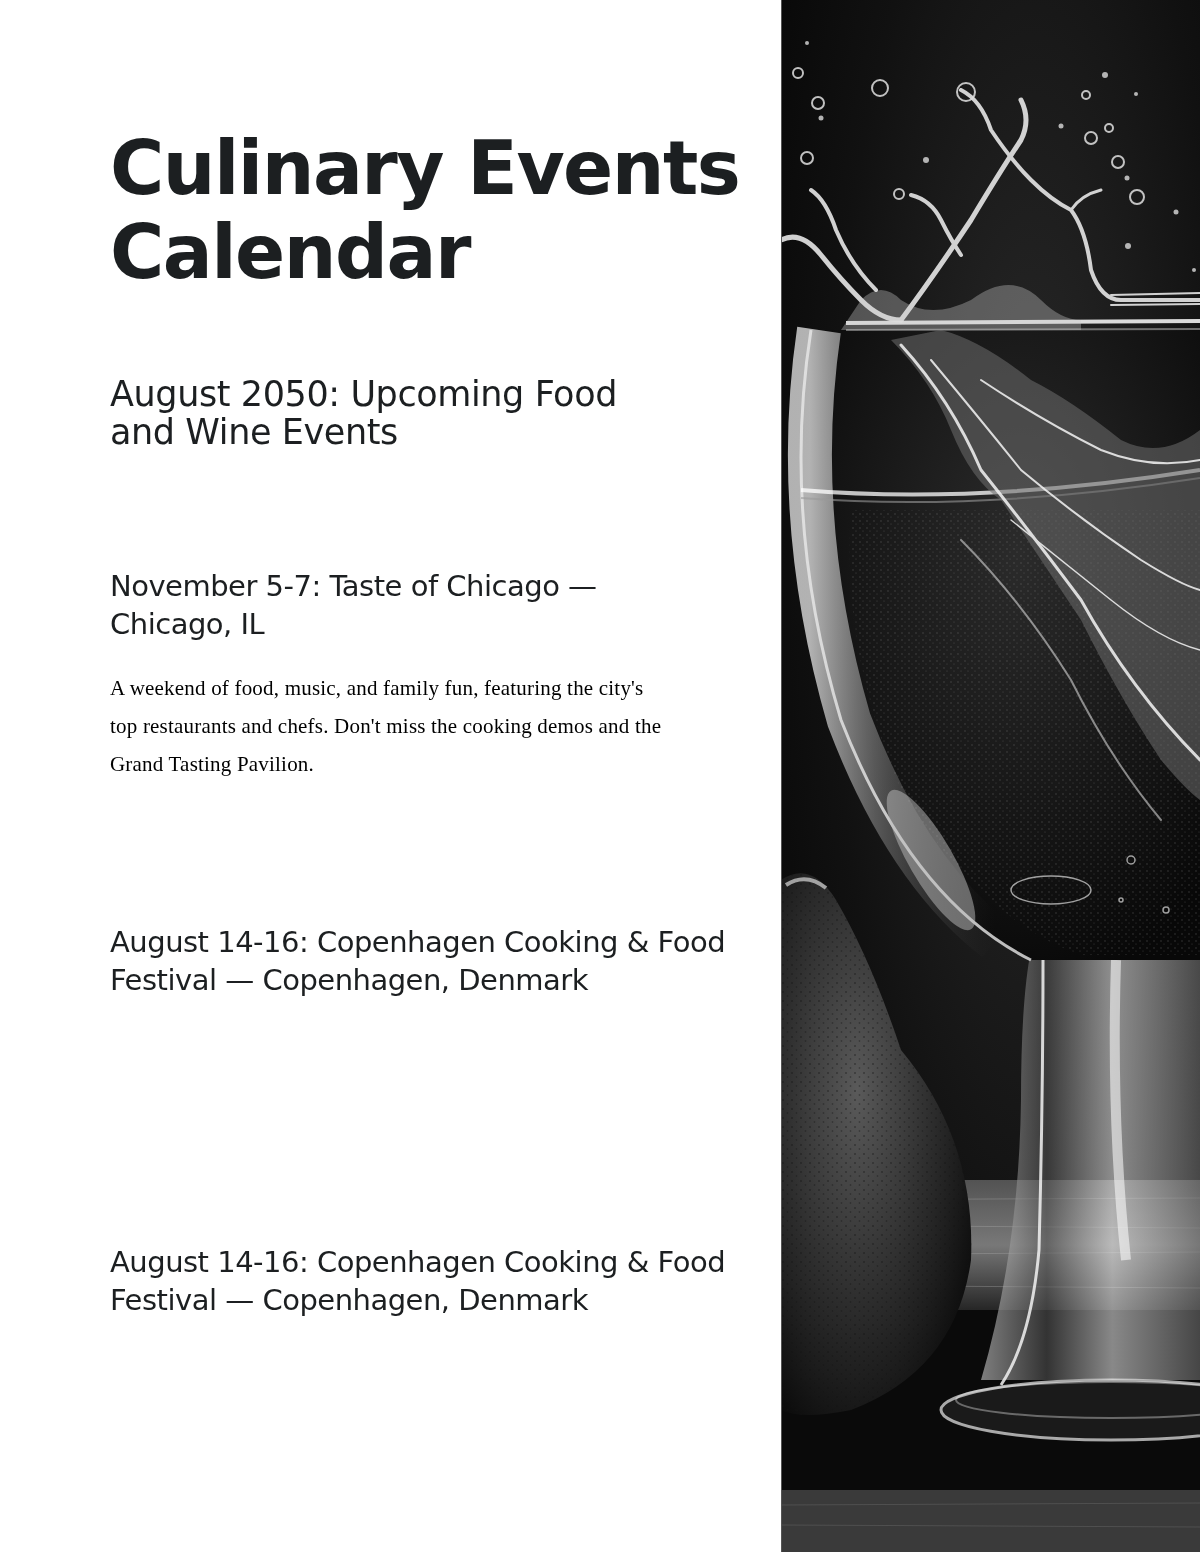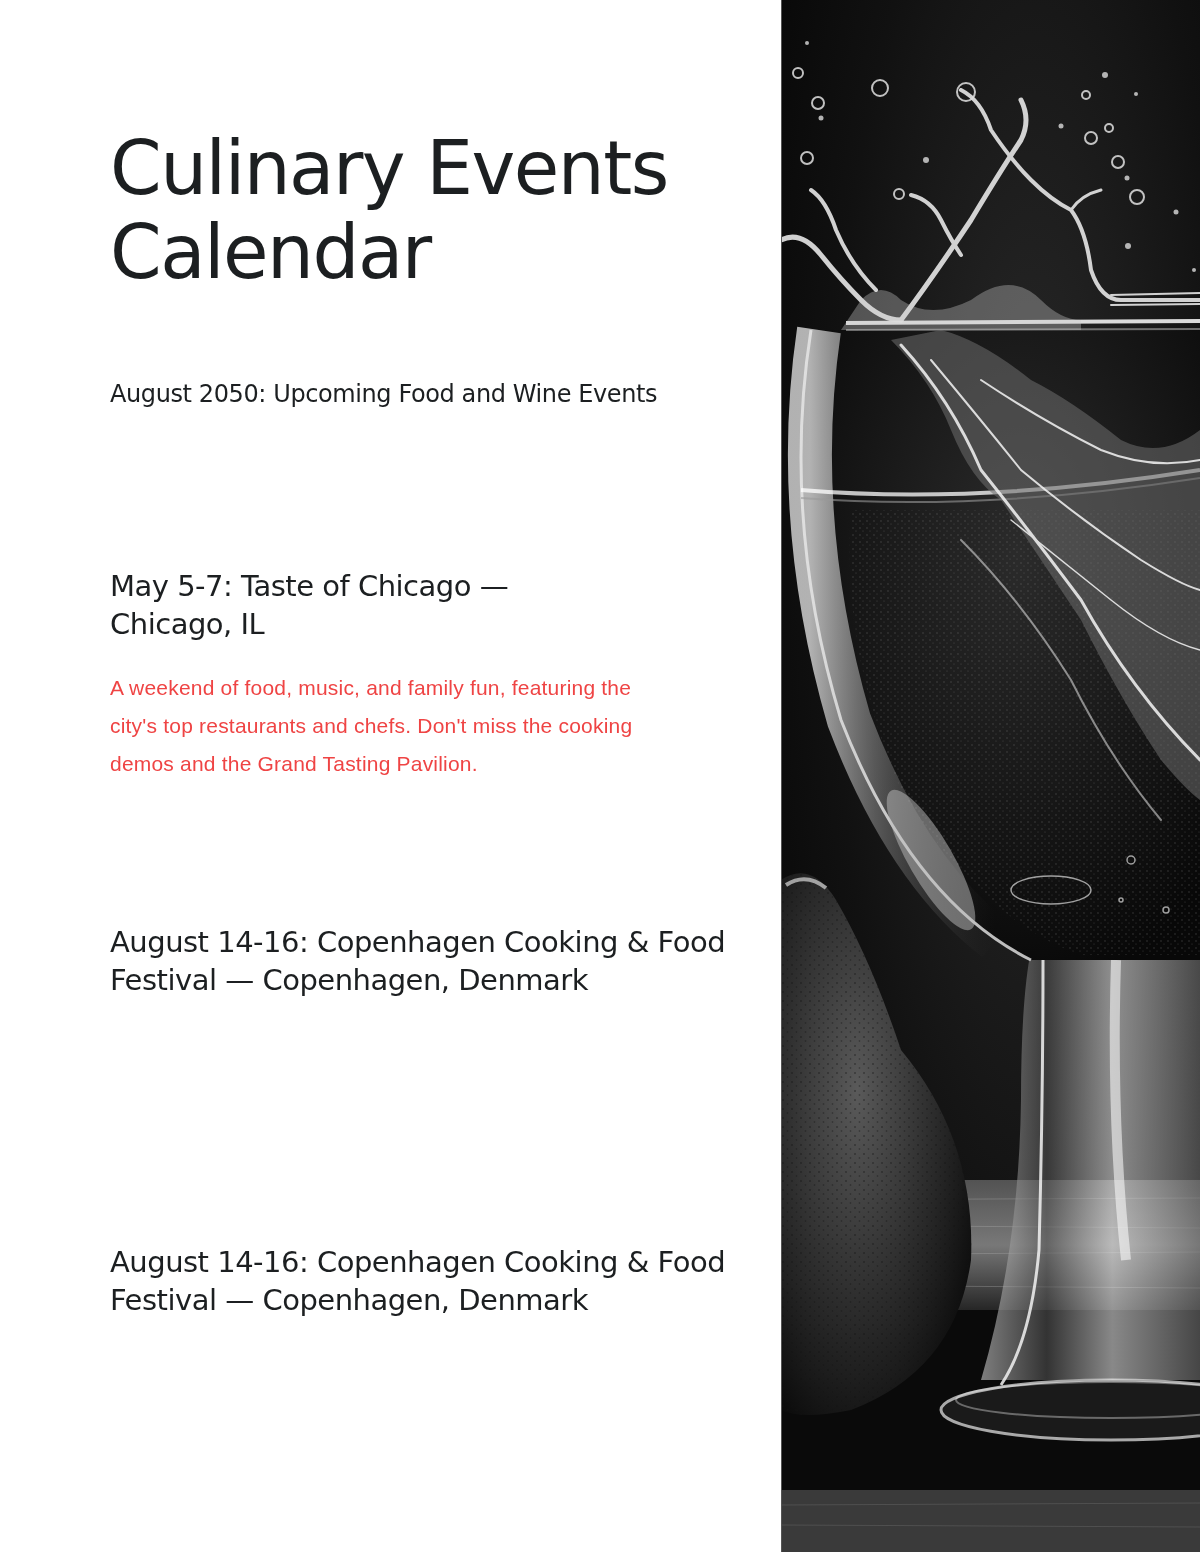--- a/index.html
+++ b/index.html
@@ -6,42 +6,42 @@
     html, body { width: 1200px; height: 1552px; background: #ffffff; overflow: hidden; }
     body { position: relative; font-family: "Liberation Sans", "DejaVu Sans", sans-serif; color: #1e2124; }
 
     .page { position: absolute; left: 0; top: 0; width: 1200px; height: 1552px; }
 
     .content { position: absolute; left: 110px; top: 0; width: 640px; }
 
     .title {
       position: absolute; left: 0; top: 126px; width: 660px;
       font-family: "DejaVu Sans", sans-serif;
-      font-size: 74px; line-height: 84px; font-weight: 400;
+      font-size: 74px; line-height: 84px; font-weight: 700;
       color: #1c1f21; letter-spacing: -1.5px;
     }
 
     .subtitle {
       position: absolute; left: 0; top: 375px; width: 560px;
       font-family: "DejaVu Sans", sans-serif;
-      font-size: 24px; line-height: 38px; font-weight: 400;
+      font-size: 35px; line-height: 38px; font-weight: 400;
       color: #1c1f21; letter-spacing: -0.4px;
     }
 
     .event { position: absolute; left: 0; width: 640px; }
     .event-heading {
       font-family: "DejaVu Sans", sans-serif;
       font-size: 29px; line-height: 38px; font-weight: 400;
       color: #1c1f21; letter-spacing: -0.5px;
     }
     .event-desc {
       margin-top: 26px; width: 560px;
-      font-family: Liberation Sans, sans-serif;
+      font-family: Liberation Serif, serif;
       font-size: 21px; line-height: 38px; font-weight: 400;
-      color: #ef4444; letter-spacing: 0.2px;
+      color: #000000; letter-spacing: 0.2px;
     }
 
     .event-1 { top: 567px; width: 520px; }
     .event-2 { top: 923px; }
     .event-3 { top: 1243px; }
 
     .hero {
       position: absolute; left: 781px; top: 0; width: 419px; height: 1552px;
       background: #0e0e0e; overflow: hidden;
     }
@@ -50,21 +50,21 @@
 </head>
 <body>
 
 <div class="page">
 
   <div class="content">
     <h1 class="title">Culinary Events Calendar</h1>
     <h2 class="subtitle">August 2050: Upcoming Food and Wine Events</h2>
 
     <section class="event event-1">
-      <h3 class="event-heading">May 5-7: Taste of Chicago — Chicago, IL</h3>
+      <h3 class="event-heading">November 5-7: Taste of Chicago — Chicago, IL</h3>
       <p class="event-desc">A weekend of food, music, and family fun, featuring the city's top restaurants and chefs. Don't miss the cooking demos and the Grand Tasting Pavilion.</p>
     </section>
 
     <section class="event event-2">
       <h3 class="event-heading">August 14-16: Copenhagen Cooking &amp; Food Festival — Copenhagen, Denmark</h3>
     </section>
 
     <section class="event event-3">
       <h3 class="event-heading">August 14-16: Copenhagen Cooking &amp; Food Festival — Copenhagen, Denmark</h3>
     </section>

